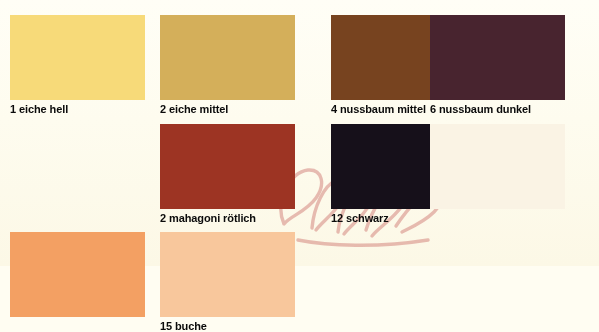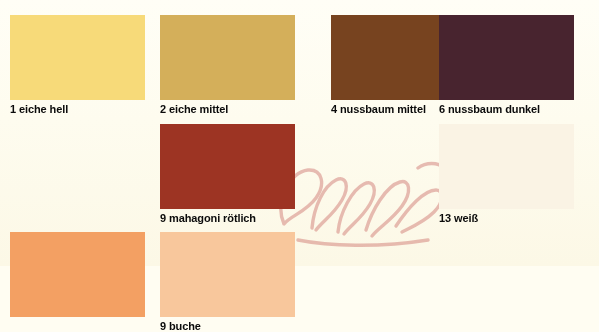--- a/index.html
+++ b/index.html
@@ -53,21 +53,21 @@
     font-weight: bold;
     color: #0B0B0B;
     line-height: 13px;
     letter-spacing: -0.1px;
     white-space: nowrap;
   }
   
   .col-0 { left: 10px; }
   .col-1 { left: 160px; }
   .col-2 { left: 308px; margin-left: 23px; }
-  .col-3 { left: 439px; }
+  .col-3 { left: 430px; }
   
   .row-0 { top: 15px; }
   .row-1 { top: 124px; }
   .row-2 { top: 232px; }
 </style>
 </head>
 <body>
 
 <div id="chart-root">
 
@@ -103,34 +103,37 @@
     </div>
 
     <div class="swatch-cell col-3 row-0">
       <div class="swatch-color" style="background:#48242F;"></div>
       <div class="swatch-label">6 nussbaum dunkel</div>
     </div>
 
 
     <div class="swatch-cell col-1 row-1">
       <div class="swatch-color" style="background:#9D3423;"></div>
-      <div class="swatch-label">9 mahagoni rötlich</div>
+      <div class="swatch-label">2 mahagoni rötlich</div>
     </div>
 
+    <div class="swatch-cell col-2 row-1">
+      <div class="swatch-color" style="background:#16101A;"></div>
+      <div class="swatch-label">12 schwarz</div>
+    </div>
 
     <div class="swatch-cell col-3 row-1">
       <div class="swatch-color" style="background:#FAF3E4;"></div>
-      <div class="swatch-label">13 weiß</div>
     </div>
 
     <div class="swatch-cell col-0 row-2">
       <div class="swatch-color" style="background:#F3A063;"></div>
     </div>
 
     <div class="swatch-cell col-1 row-2">
       <div class="swatch-color" style="background:#F8C79C;"></div>
-      <div class="swatch-label">9 buche</div>
+      <div class="swatch-label">15 buche</div>
     </div>
 
 
 
   </div>
 </div>
 
 </body></html>

